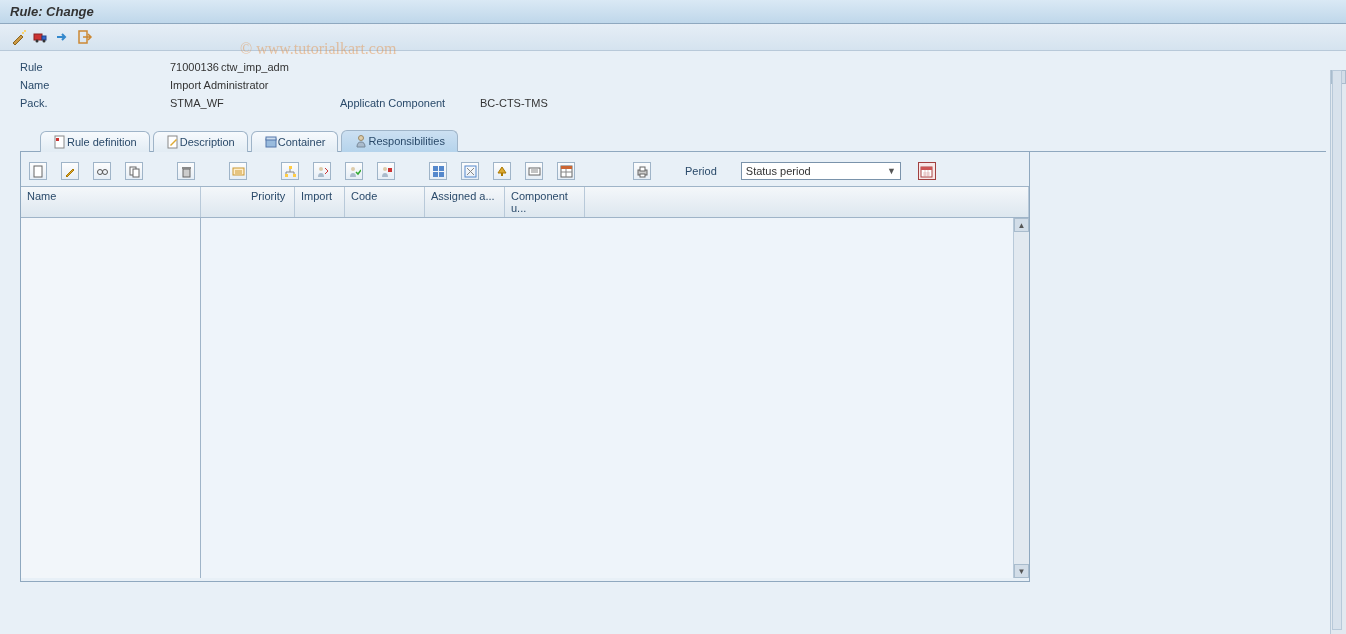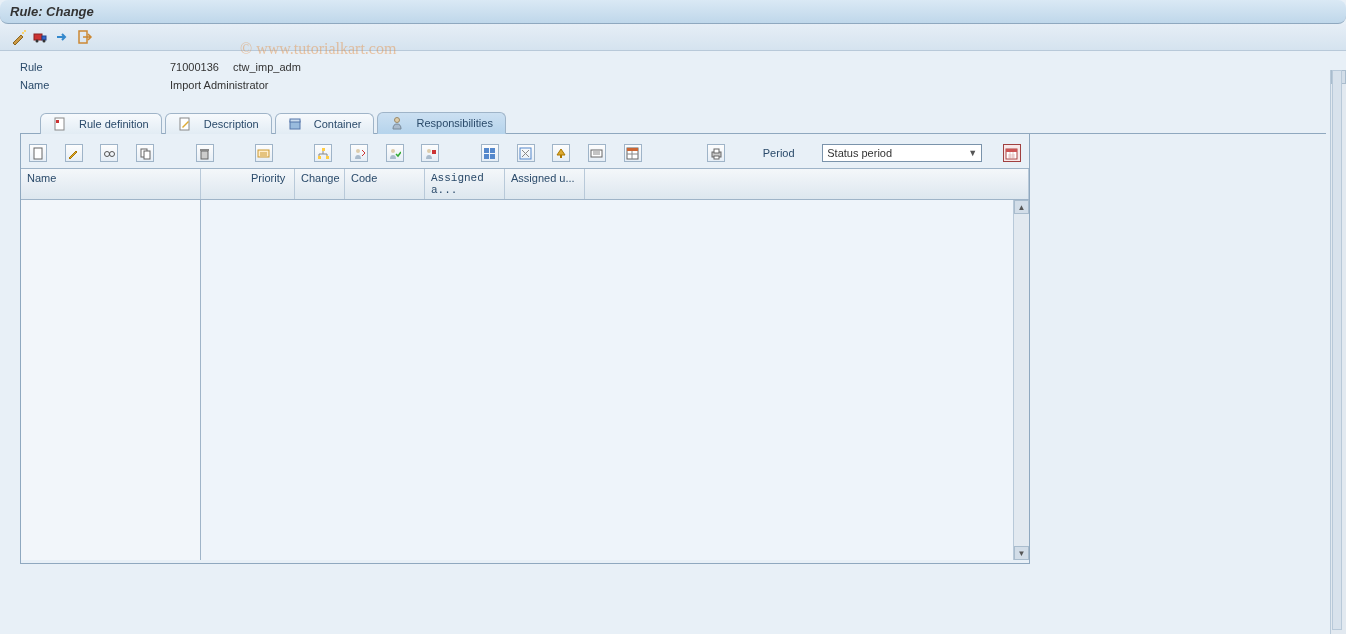--- a/index.html
+++ b/index.html
@@ -13,21 +13,20 @@
   position: relative;
 }
 .title-bar {
   background: linear-gradient(#dae9f5, #bfd7ea);
   border-bottom: 1px solid #8fa8bf;
   padding: 4px 10px;
   font-size: 13px;
   font-style: italic;
   font-weight: bold;
   color: #333;
-  border-radius: 8px;
 }
 .toolbar {
   background: linear-gradient(#e6eef6, #d5e3ef);
   border-bottom: 1px solid #b8c9d9;
   padding: 4px 10px;
   display: flex;
   gap: 4px;
   align-items: center;
 }
 .tb-btn {
@@ -60,21 +59,21 @@
 .tabstrip {
   margin-top: 20px;
   display: flex;
   align-items: flex-end;
   border-bottom: 1px solid #8fa8bf;
   padding-left: 20px;
 }
 .tab {
   display: flex;
   align-items: center;
-  gap: 12px;
+  gap: 0;
   padding: 3px 12px;
   background: linear-gradient(#f7fafd, #e2ecf4);
   border: 1px solid #9fb4c8;
   border-bottom: none;
   border-radius: 6px 6px 0 0;
   margin-right: 3px;
   cursor: pointer;
   font-size: 11px;
   color: #2a4a6a;
   position: relative;
@@ -93,21 +92,20 @@
   width: 1010px;
   height: 430px;
   padding: 10px 0 0 0;
   position: relative;
 }
 .panel-toolbar {
   display: flex;
   align-items: center;
   gap: 14px;
   padding: 0 8px 6px 8px;
-  justify-content: space-between;
 }
 .pt-btn {
   width: 18px;
   height: 18px;
   border: 1px solid #9fb4c8;
   background: linear-gradient(#fdfdfd, #e6eef6);
   display: inline-flex;
   align-items: center;
   justify-content: center;
   cursor: pointer;
@@ -146,21 +144,21 @@
   color: #2a4a6a;
 }
 .gh-cell {
   padding: 3px 6px;
   border-right: 1px solid #b8c9d9;
 }
 .gh-name { width: 180px; }
 .gh-priority { width: 50px; margin-left: 44px; }
 .gh-status { width: 50px; }
 .gh-code { width: 80px; }
-.gh-asg-a { width: 80px; font-family: Liberation Mono, monospace; }
+.gh-asg-a { width: 80px; }
 .gh-asg-u { width: 80px; }
 .gh-rest { flex: 1; }
 .grid-body {
   display: flex;
   height: 360px;
 }
 .tree-col {
   width: 180px;
   border-right: 1px solid #9fb4c8;
   background: #f2f6fa;
@@ -262,25 +260,32 @@
       </svg>
   </span>
 </div>
 
 <div class="watermark">© www.tutorialkart.com</div>
 
 <div class="content">
   <div class="field-row">
     <span class="field-label">Rule</span>
     <span class="field-value">71000136</span>
-    <span class="field-value" style="margin-left:14px">ctw_imp_adm</span>
+    <span class="field-value" style="margin-left:2px">ctw_imp_adm</span>
   </div>
   <div class="field-row">
     <span class="field-label">Name</span>
     <span class="field-value">Import Administrator</span>
+  </div>
+  <div class="field-row">
+    <span class="field-label">Pack.</span>
+    <span class="field-value" style="width:100px;display:inline-block">STMA_WF</span>
+    <span class="spacer"></span>
+    <span style="width:140px;display:inline-block;color:#2a4a6a">Applicatn Component</span>
+    <span class="field-value">BC-CTS-TMS</span>
   </div>
 
   <div class="tabstrip">
     <div class="tab">
       <svg viewBox="0 0 14 14">
           <rect x="2" y="1" width="9" height="12" fill="#fff" stroke="#888"></rect>
           <rect x="3" y="3" width="3" height="3" fill="#cc3333"></rect>
         </svg>
       <span>Rule definition</span>
     </div>
@@ -428,24 +433,24 @@
             <rect x="1" y="2" width="11" height="10" fill="#fff" stroke="#aa4444"></rect>
             <rect x="1" y="2" width="11" height="3" fill="#cc5555"></rect>
             <path d="M3 8 L10 8 M3 10 L10 10 M5 5 L5 12 M8 5 L8 12" stroke="#cc8888" stroke-width="0.5"></path>
           </svg>
         </span>
     </div>
 
     <div class="grid-header">
       <div class="gh-cell gh-name">Name</div>
       <div class="gh-cell gh-priority">Priority</div>
-      <div class="gh-cell gh-status">Change</div>
+      <div class="gh-cell gh-status">Import</div>
       <div class="gh-cell gh-code">Code</div>
       <div class="gh-cell gh-asg-a">Assigned a...</div>
-      <div class="gh-cell gh-asg-u">Assigned u...</div>
+      <div class="gh-cell gh-asg-u">Component u...</div>
       <div class="gh-cell gh-rest"></div>
     </div>
 
     <div class="grid-body">
       <div class="tree-col"></div>
       <div class="data-col">
         <div class="vscroll">
           <div class="arrow">▲</div>
           <div style="flex:1"></div>
           <div class="arrow" style="position:absolute;bottom:0;left:0;right:0">▼</div>

